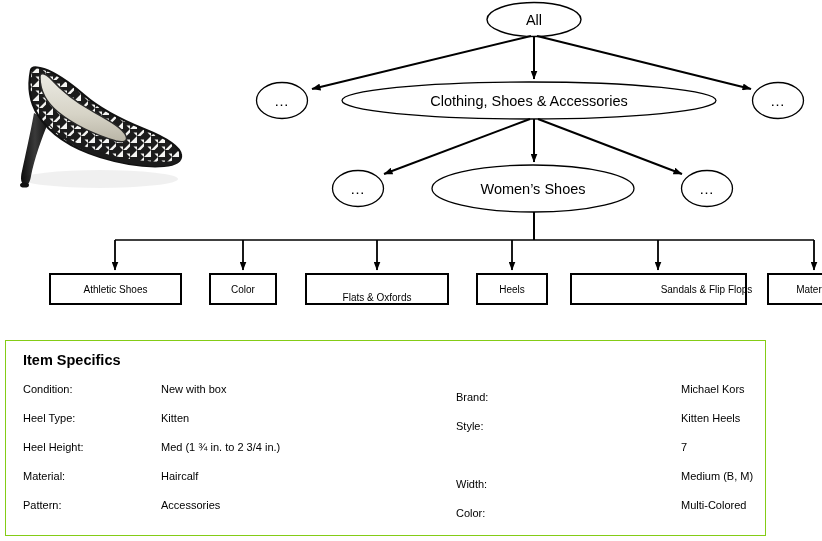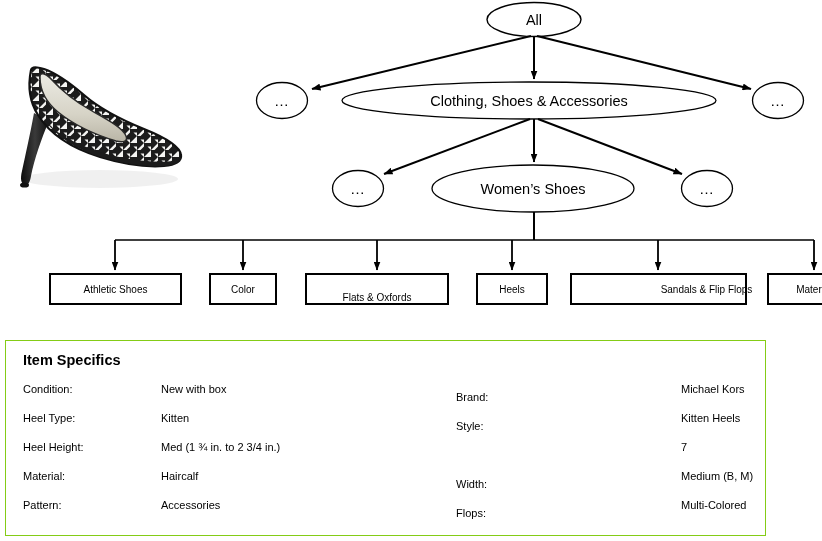--- a/index.html
+++ b/index.html
@@ -219,18 +219,18 @@
     <div class="spec-row">
       <span class="spec-cell spec-label-1">Material:</span>
       <span class="spec-cell spec-value-1">Haircalf</span>
       <span class="spec-cell spec-label-2">Width:</span>
       <span class="spec-cell spec-value-2">Medium (B, M)</span>
     </div>
 
     <div class="spec-row">
       <span class="spec-cell spec-label-1">Pattern:</span>
       <span class="spec-cell spec-value-1">Accessories</span>
-      <span class="spec-cell spec-label-2">Flops:</span>
+      <span class="spec-cell spec-label-2">Color:</span>
       <span class="spec-cell spec-value-2">Multi-Colored</span>
     </div>
 
   </div>
 </div>
 
 </body></html>

